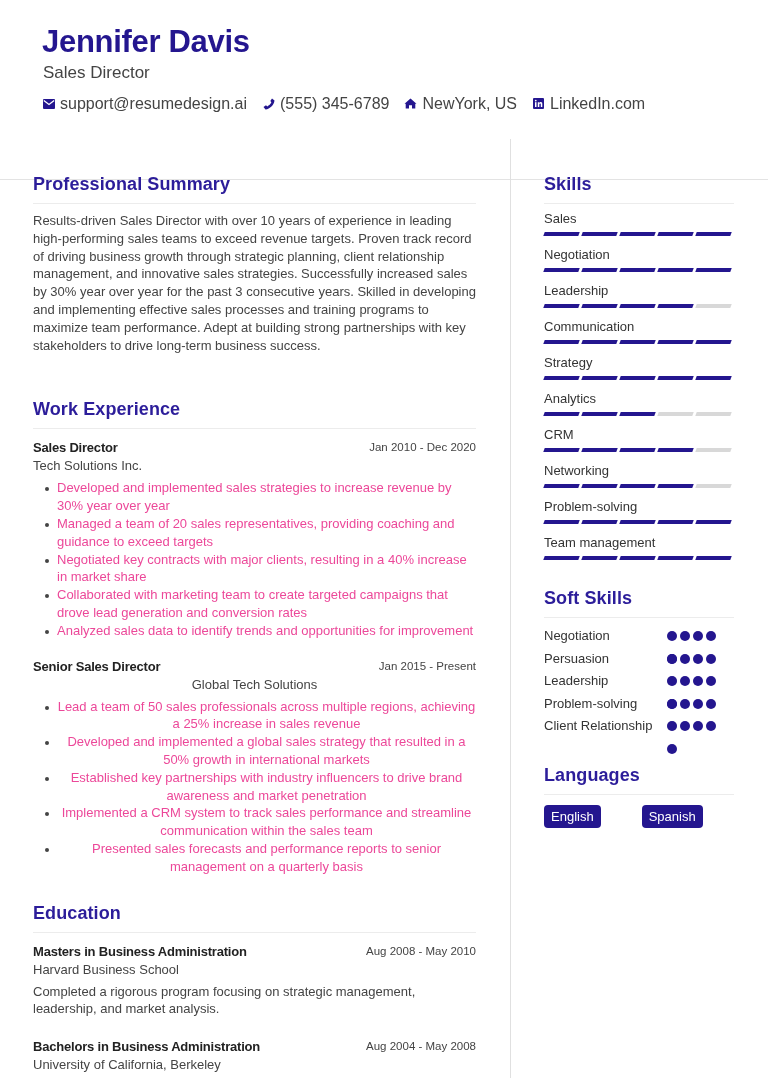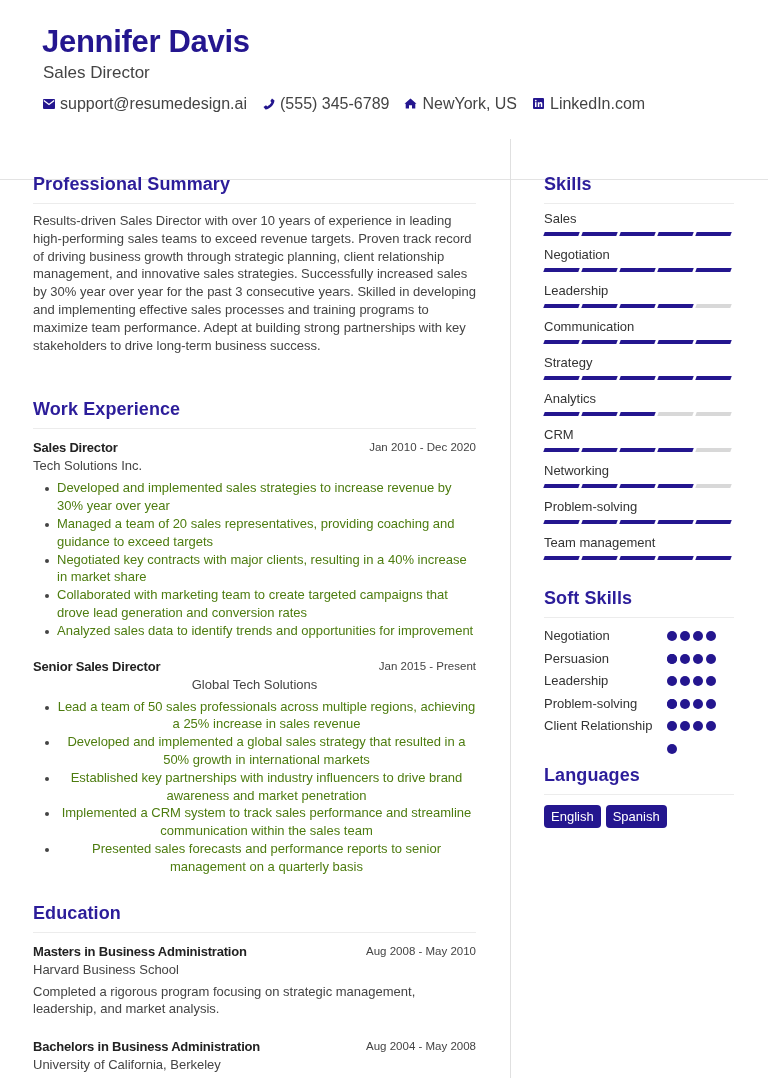--- a/index.html
+++ b/index.html
@@ -23,39 +23,39 @@
   .sec-title { font-size: 18px; font-weight: 700; color: #2c1d9a; line-height: 24px; letter-spacing: 0.1px; }
   .sec-rule { height: 1px; background: #ececec; margin-top: 7px; }
 
   .summary { font-size: 13px; line-height: 17.8px; color: #444444; margin-top: 8px; }
 
   .job-head { display: flex; justify-content: space-between; align-items: flex-start; }
   .job-role { font-size: 13px; font-weight: 700; color: #222222; line-height: 18px; letter-spacing: -0.2px; }
   .job-date { font-size: 11.5px; color: #444444; line-height: 16px; }
   .job-company { font-size: 13px; color: #444444; line-height: 18px; }
   .bullets { list-style: none; margin-top: 4px; }
-  .bullets li { position: relative; padding-left: 24px; font-size: 13px; line-height: 17.8px; color: #4d7c0f; }
+  .bullets li { position: relative; padding-left: 24px; font-size: 13px; line-height: 17.8px; color: #ec4899; }
   .bullets li::before { content: ""; position: absolute; left: 12px; top: 8px; width: 4px; height: 4px; border-radius: 50%; background: #444444; }
   .edu-desc { font-size: 13px; line-height: 17.8px; color: #444444; margin-top: 4px; }
 
   
   .skill-name { font-size: 13px; color: #333333; line-height: 17px; }
   .bars { display: flex; margin-top: 5px; height: 5px; }
   .bar { width: 35px; height: 4px; margin-right: 3.5px; transform: skewX(-20deg); background: #d8d8d8; }
   .bar.on { background: #24168f; }
 
   
   .soft-row { display: flex; align-items: flex-start; }
   .soft-name { width: 123px; font-size: 13px; color: #333333; line-height: 17.5px; }
   .dots { width: 52px; display: flex; flex-wrap: wrap; padding-top: 4px; }
   .dot { width: 10px; height: 10px; border-radius: 50%; margin-right: 3px; margin-bottom: 12.5px; background: #d0d0d0; }
   .dot.on { background: #24168f; }
 
   
-  .langs { display: flex; margin-top: 10px; }
+  .langs { display: flex; margin-top: 10px; gap: 36px; }
   .lang { background: #24168f; color: #ffffff; font-size: 13px; line-height: 17px; padding: 3px 7px; border-radius: 4px; margin-right: 5px; }
 </style>
 </head>
 <body>
 
 <div class="header">
   <div class="name">Jennifer Davis</div>
   <div class="title">Sales Director</div>
   <div class="contacts">
     <div class="contact">

